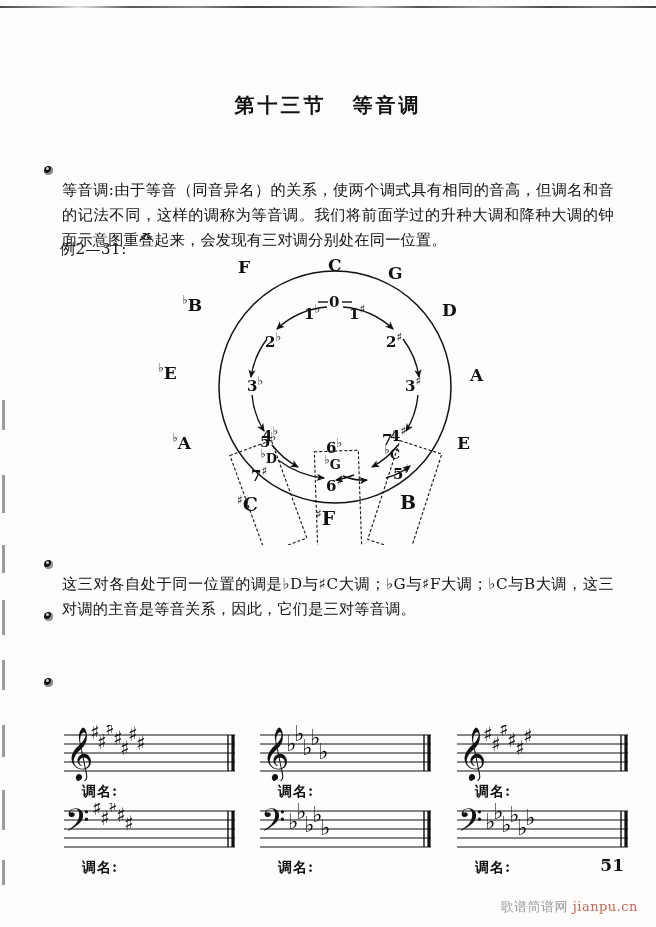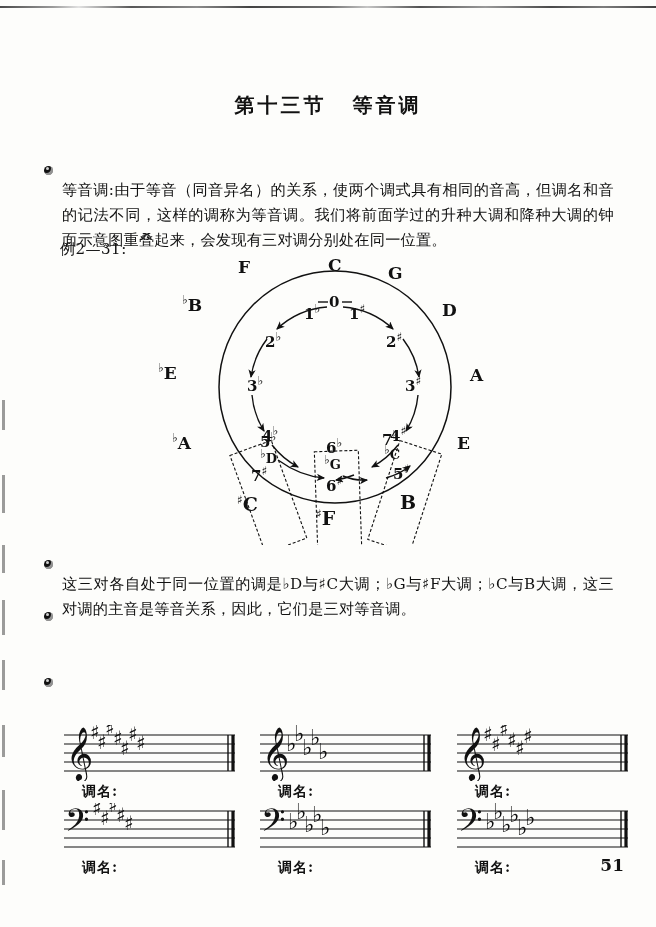--- a/index.html
+++ b/index.html
@@ -299,13 +299,17 @@
           <text x="62" y="32">♭</text>
             <text x="70" y="22">♭</text>
         </g>
       </svg>
       <div class="keyname" style="left:20px;top:56px;">调名:</div>
     </div>
   </div>
 
   <div class="pageno">51</div>
 
+  <div class="watermark">
+    <span>歌谱简谱网</span>
+    <span class="dom">jianpu.cn</span>
+  </div>
 </div>
 
 </body></html>

